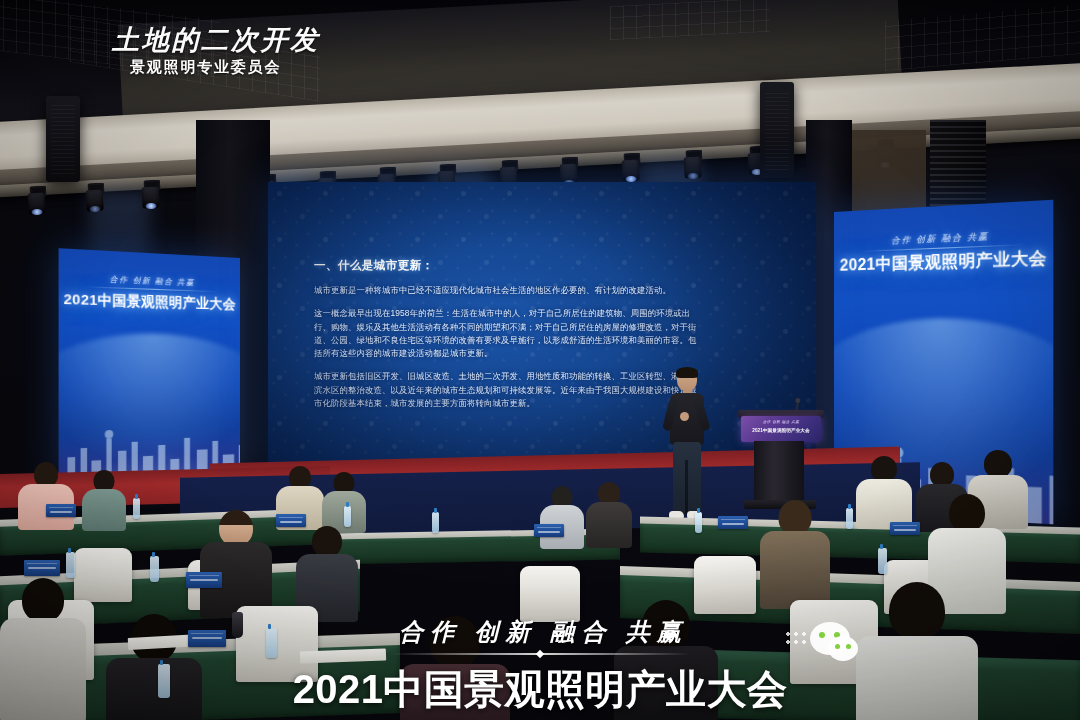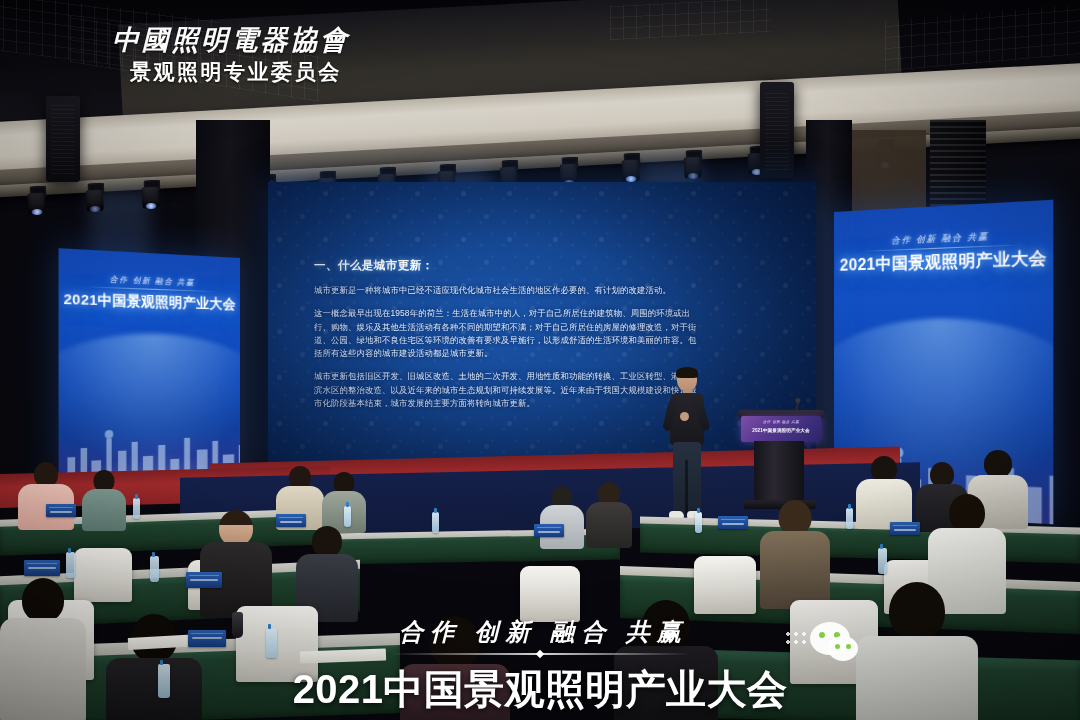--- a/index.html
+++ b/index.html
@@ -370,21 +370,21 @@
   #wm-org{
     position:absolute;left:112px;top:22px;
     font-family:"Liberation Serif","DejaVu Serif",serif;
     font-size:27px;font-style:italic;font-weight:bold;color:#fbfbfb;
     letter-spacing:.10em;
     text-shadow:0 1px 3px rgba(0,0,0,.8);
     white-space:nowrap;
   }
   #wm-committee{
     position:absolute;left:130px;top:58px;
-    font-size:21px;font-weight:bold;color:#ffffff;letter-spacing:.12em;
+    font-size:15px;font-weight:bold;color:#ffffff;letter-spacing:.12em;
     text-shadow:0 1px 3px rgba(0,0,0,.85);
     white-space:nowrap;
   }
 
   #watermark-bottom{
     position:absolute;left:0;bottom:0;width:100%;height:120px;pointer-events:none;
   }
   #wm-bottom-slogan{
     position:absolute;left:0;right:0;top:16px;text-align:center;
     font-family:"Liberation Serif","DejaVu Serif",serif;
@@ -775,21 +775,21 @@
   <div class="paper" style="left:128px;top:636px;width:74px;transform:rotate(-3deg);"></div>
   <div class="paper" style="left:300px;top:650px;width:86px;transform:rotate(-2deg);"></div>
   <div class="namecard" style="left:188px;top:630px;width:38px;height:17px;"></div>
   <div class="tumbler" style="left:232px;top:612px;"></div>
   <div class="bottle" style="left:158px;top:664px;width:12px;height:34px;"></div>
   <div class="bottle" style="left:266px;top:628px;width:11px;height:30px;"></div>
 
   <div id="photo-grade"></div>
 
   <div id="watermark-top">
-    <div id="wm-org">中國照明電器協會</div>
+    <div id="wm-org">土地的二次开发</div>
     <div id="wm-committee">景观照明专业委员会</div>
   </div>
 
   <div id="watermark-bottom">
     <div id="wm-bottom-slogan">合作 创新 融合 共赢</div>
     <div id="wm-bottom-rule"></div>
     <div id="wm-bottom-title">2021中国景观照明产业大会</div>
   </div>
 
   <div id="wechat-badge">

